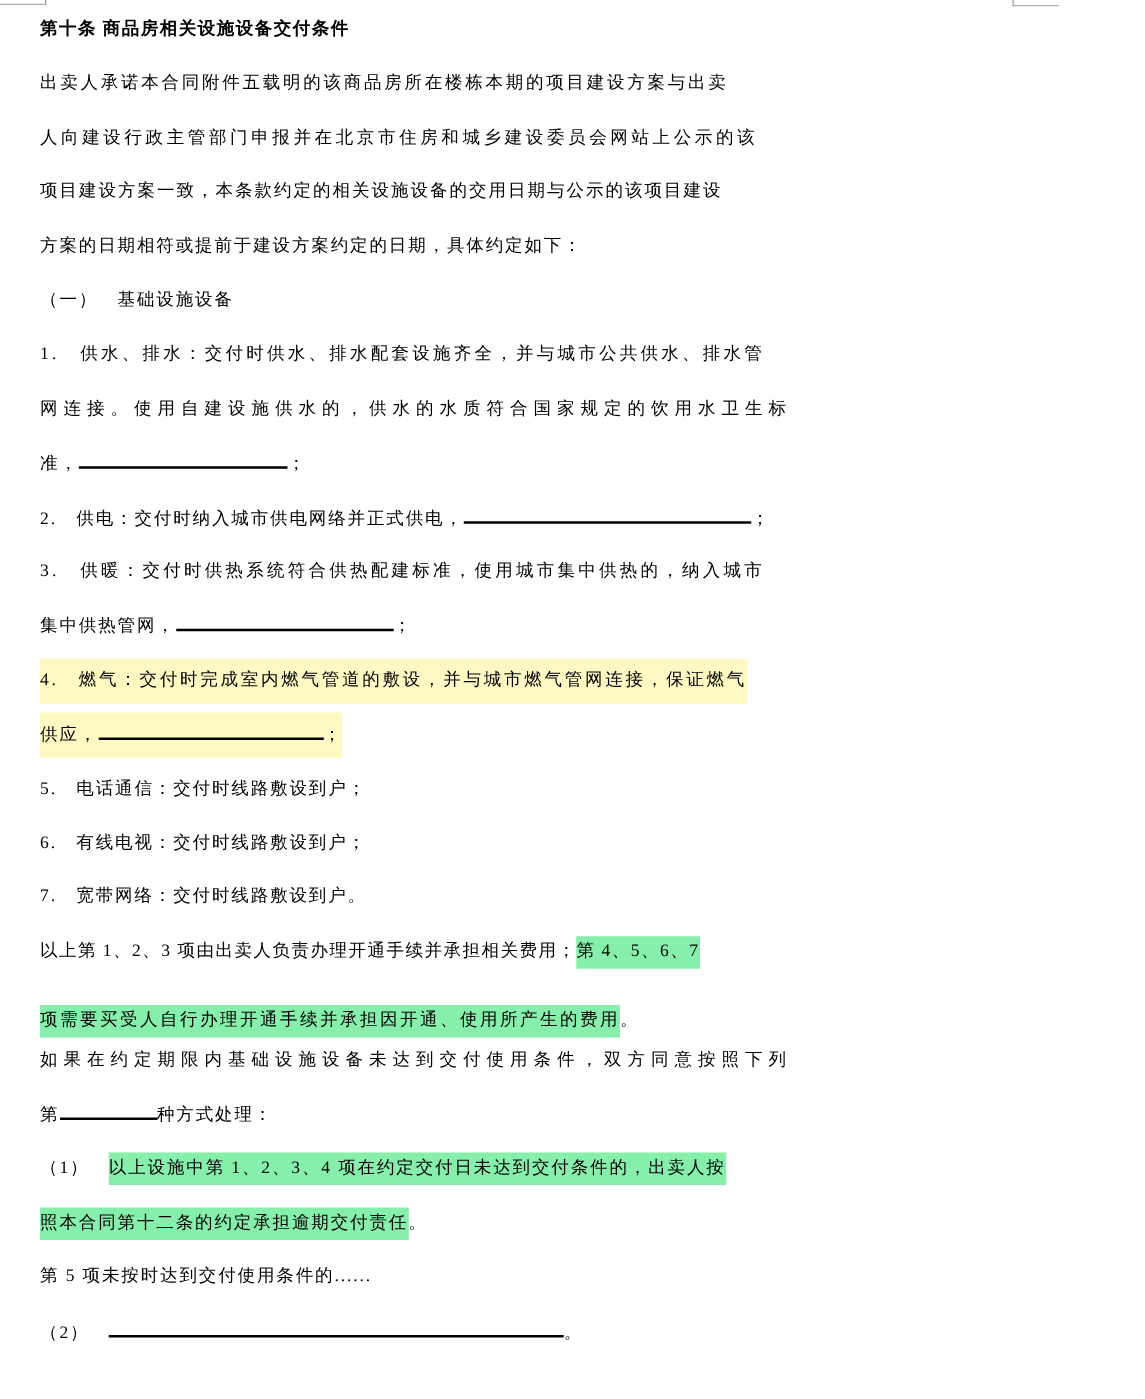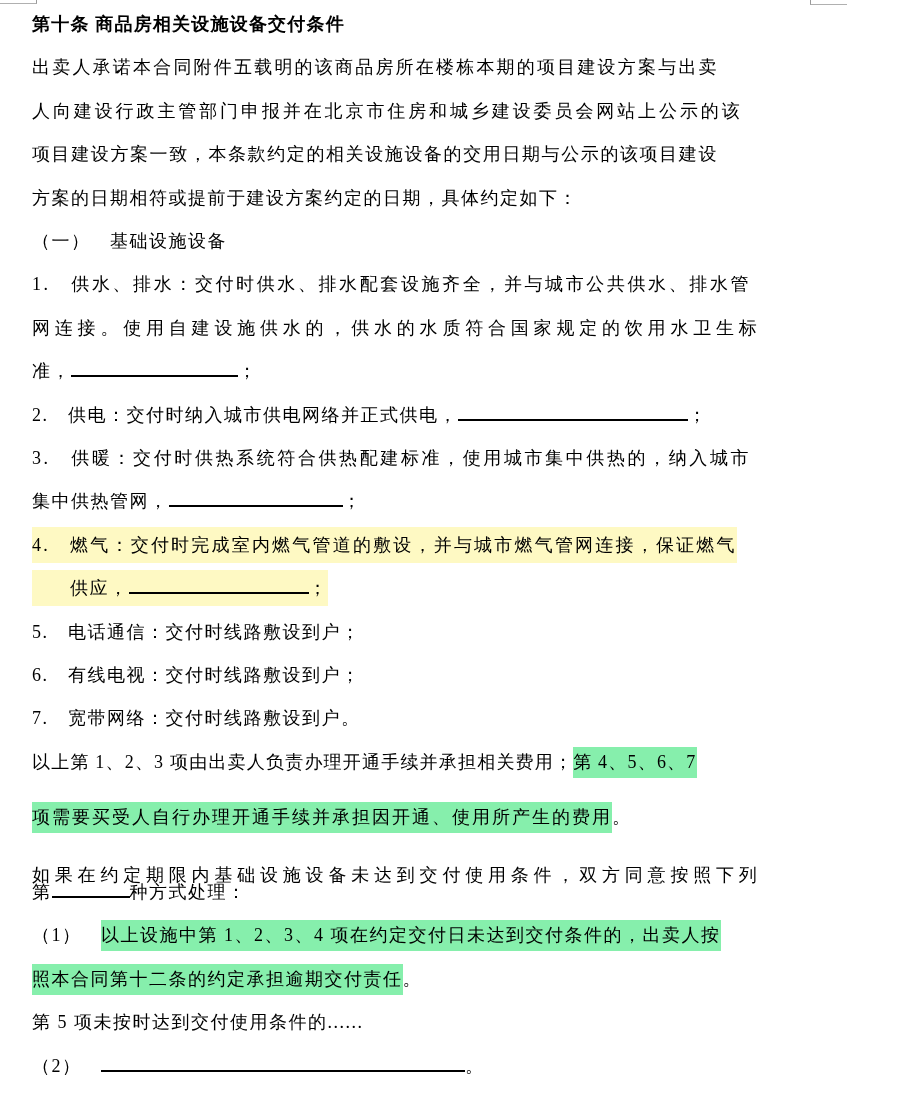--- a/index.html
+++ b/index.html
@@ -9,21 +9,21 @@
     background:#ffffff;
     overflow:hidden;
     font-family:"Liberation Serif","DejaVu Serif",serif;
     color:#000000;
   }
   .line{
     position:absolute;
     left:32px;
     height:36px;
     line-height:36px;
-    font-size:18px;
+    font-size:14px;
     letter-spacing:1.5px;
     white-space:nowrap;
   }
   .bold{font-weight:bold;}
   .hl-line{background:#fef9c3;}
   span.hl{background:#86efac;padding:5px 0 6px;}
   .blank{
     display:inline-block;
     border-bottom:2px solid #000000;
     height:20px;
@@ -54,26 +54,26 @@
       <div class="line" style="top: 136px; letter-spacing: 1.6px;"><span>项目建设方案一致，本条款约定的相关设施设备的交用日期与公示的该项目建设</span></div>
       <div class="line" style="top: 180px;"><span>方案的日期相符或提前于建设方案约定的日期，具体约定如下：</span></div>
       <div class="line" style="top: 223px;"><span>（一）　基础设施设备</span></div>
       <div class="line" style="top: 266px; letter-spacing: 2.6px;"><span>1.　供水、排水：交付时供水、排水配套设施齐全，并与城市公共供水、排水管</span></div>
       <div class="line" style="top: 310px; letter-spacing: 4.8px;"><span>网连接。使用自建设施供水的，供水的水质符合国家规定的饮用水卫生标</span></div>
       <div class="line" style="top: 353px;"><span>准，</span><span class="blank" style="width: 167px;"></span><span>；</span></div>
       <div class="line" style="top: 397px;"><span>2.　供电：交付时纳入城市供电网络并正式供电，</span><span class="blank" style="width: 230px;"></span><span>；</span></div>
       <div class="line" style="top: 440px; letter-spacing: 2.6px;"><span>3.　供暖：交付时供热系统符合供热配建标准，使用城市集中供热的，纳入城市</span></div>
       <div class="line" style="top: 483px;"><span>集中供热管网，</span><span class="blank" style="width: 174px;"></span><span>；</span></div>
       <div class="line hl-line" style="top: 527px; letter-spacing: 2.2px;"><span>4.　燃气：交付时完成室内燃气管道的敷设，并与城市燃气管网连接，保证燃气</span></div>
-      <div class="line hl-line" style="top: 570px; padding-left: 38px;"><span>供应，</span><span class="blank" style="width: 180px;"></span><span>；</span></div>
+      <div class="line hl-line" style="top: 570px;"><span>供应，</span><span class="blank" style="width: 180px;"></span><span>；</span></div>
       <div class="line" style="top: 614px;"><span>5.　电话通信：交付时线路敷设到户；</span></div>
       <div class="line" style="top: 657px;"><span>6.　有线电视：交付时线路敷设到户；</span></div>
       <div class="line" style="top: 700px;"><span>7.　宽带网络：交付时线路敷设到户。</span></div>
       <div class="line" style="top: 744px; letter-spacing: 1.2px;"><span>以上第 1、2、3 项由出卖人负责办理开通手续并承担相关费用；</span><span class="hl">第 4、5、6、7</span></div>
       <div class="line" style="top: 787px; letter-spacing: 2px; margin-top: 12px;"><span class="hl">项需要买受人自行办理开通手续并承担因开通、使用所产生的费用</span><span>。</span></div>
-      <div class="line" style="top: 857px; letter-spacing: 4.8px; text-align: right;"><span>如果在约定期限内基础设施设备未达到交付使用条件，双方同意按照下列</span></div>
+      <div class="line" style="top: 831px; letter-spacing: 4.8px; text-align: right;"><span>如果在约定期限内基础设施设备未达到交付使用条件，双方同意按照下列</span></div>
       <div class="line" style="top: 874px;"><span>第</span><span class="blank" style="width: 78px;"></span><span>种方式处理：</span></div>
       <div class="line" style="top: 917px;"><span>（1）　</span><span class="hl">以上设施中第 1、2、3、4 项在约定交付日未达到交付条件的，出卖人按</span></div>
       <div class="line" style="top: 961px;"><span class="hl">照本合同第十二条的约定承担逾期交付责任</span><span>。</span></div>
       <div class="line" style="top: 1004px;"><span>第 5 项未按时达到交付使用条件的......</span></div>
       <div class="line" style="top: 1048px;"><span>（2）　</span><span class="blank" style="width: 364px;"></span><span>。</span></div>
     </div>
 </div>
 
 </body></html>

